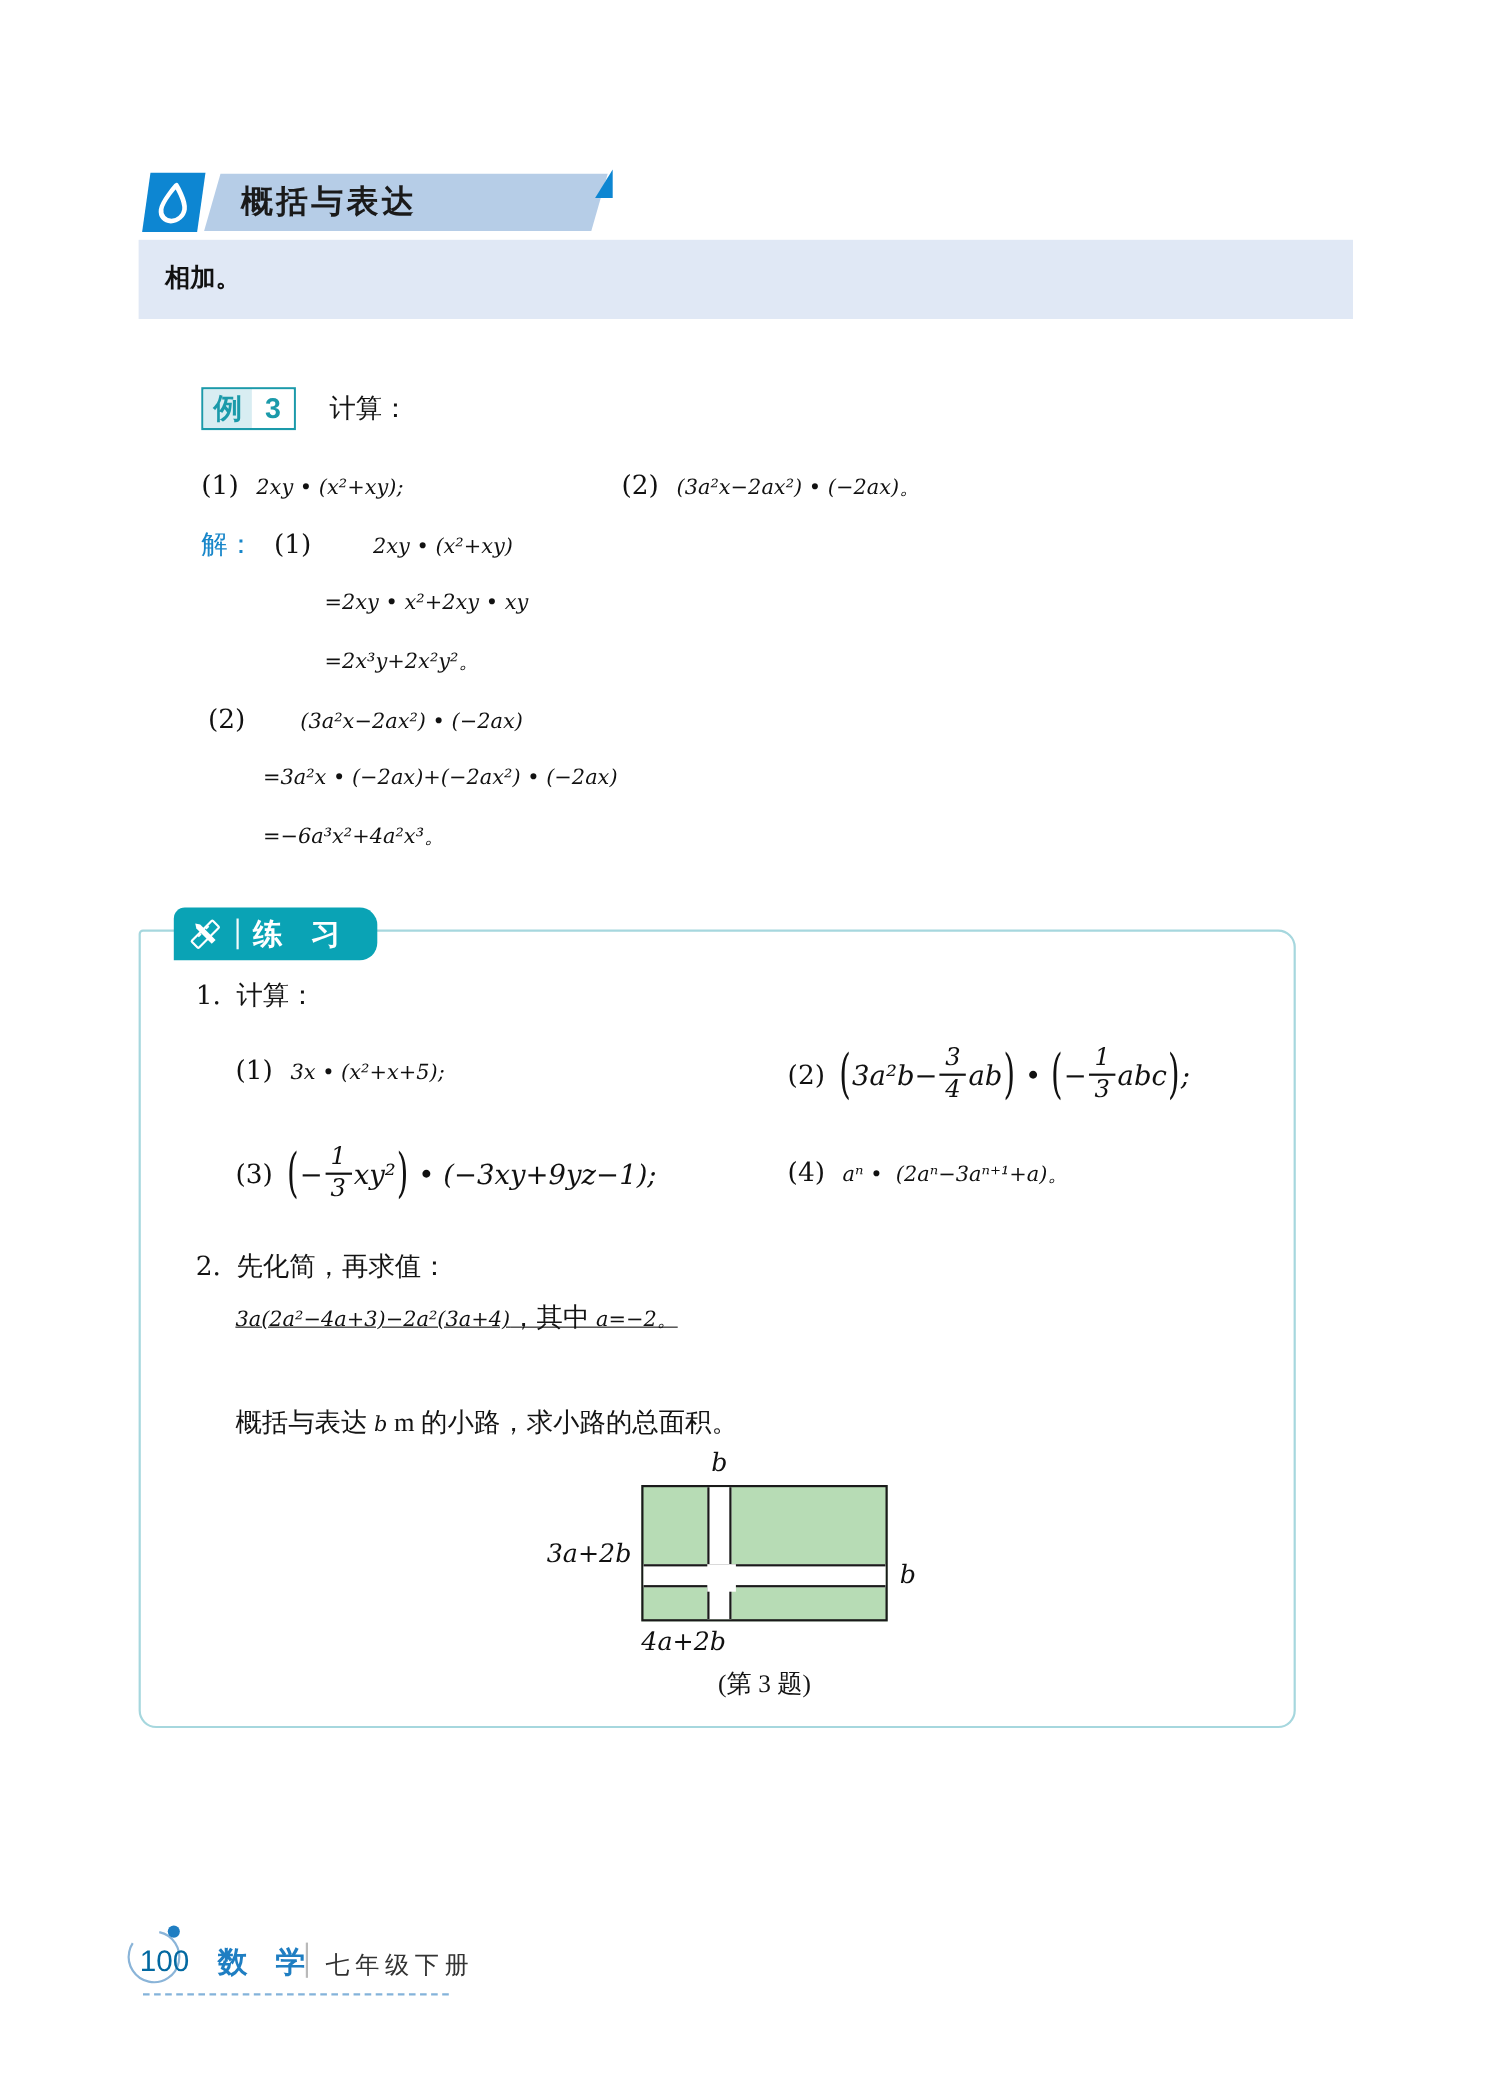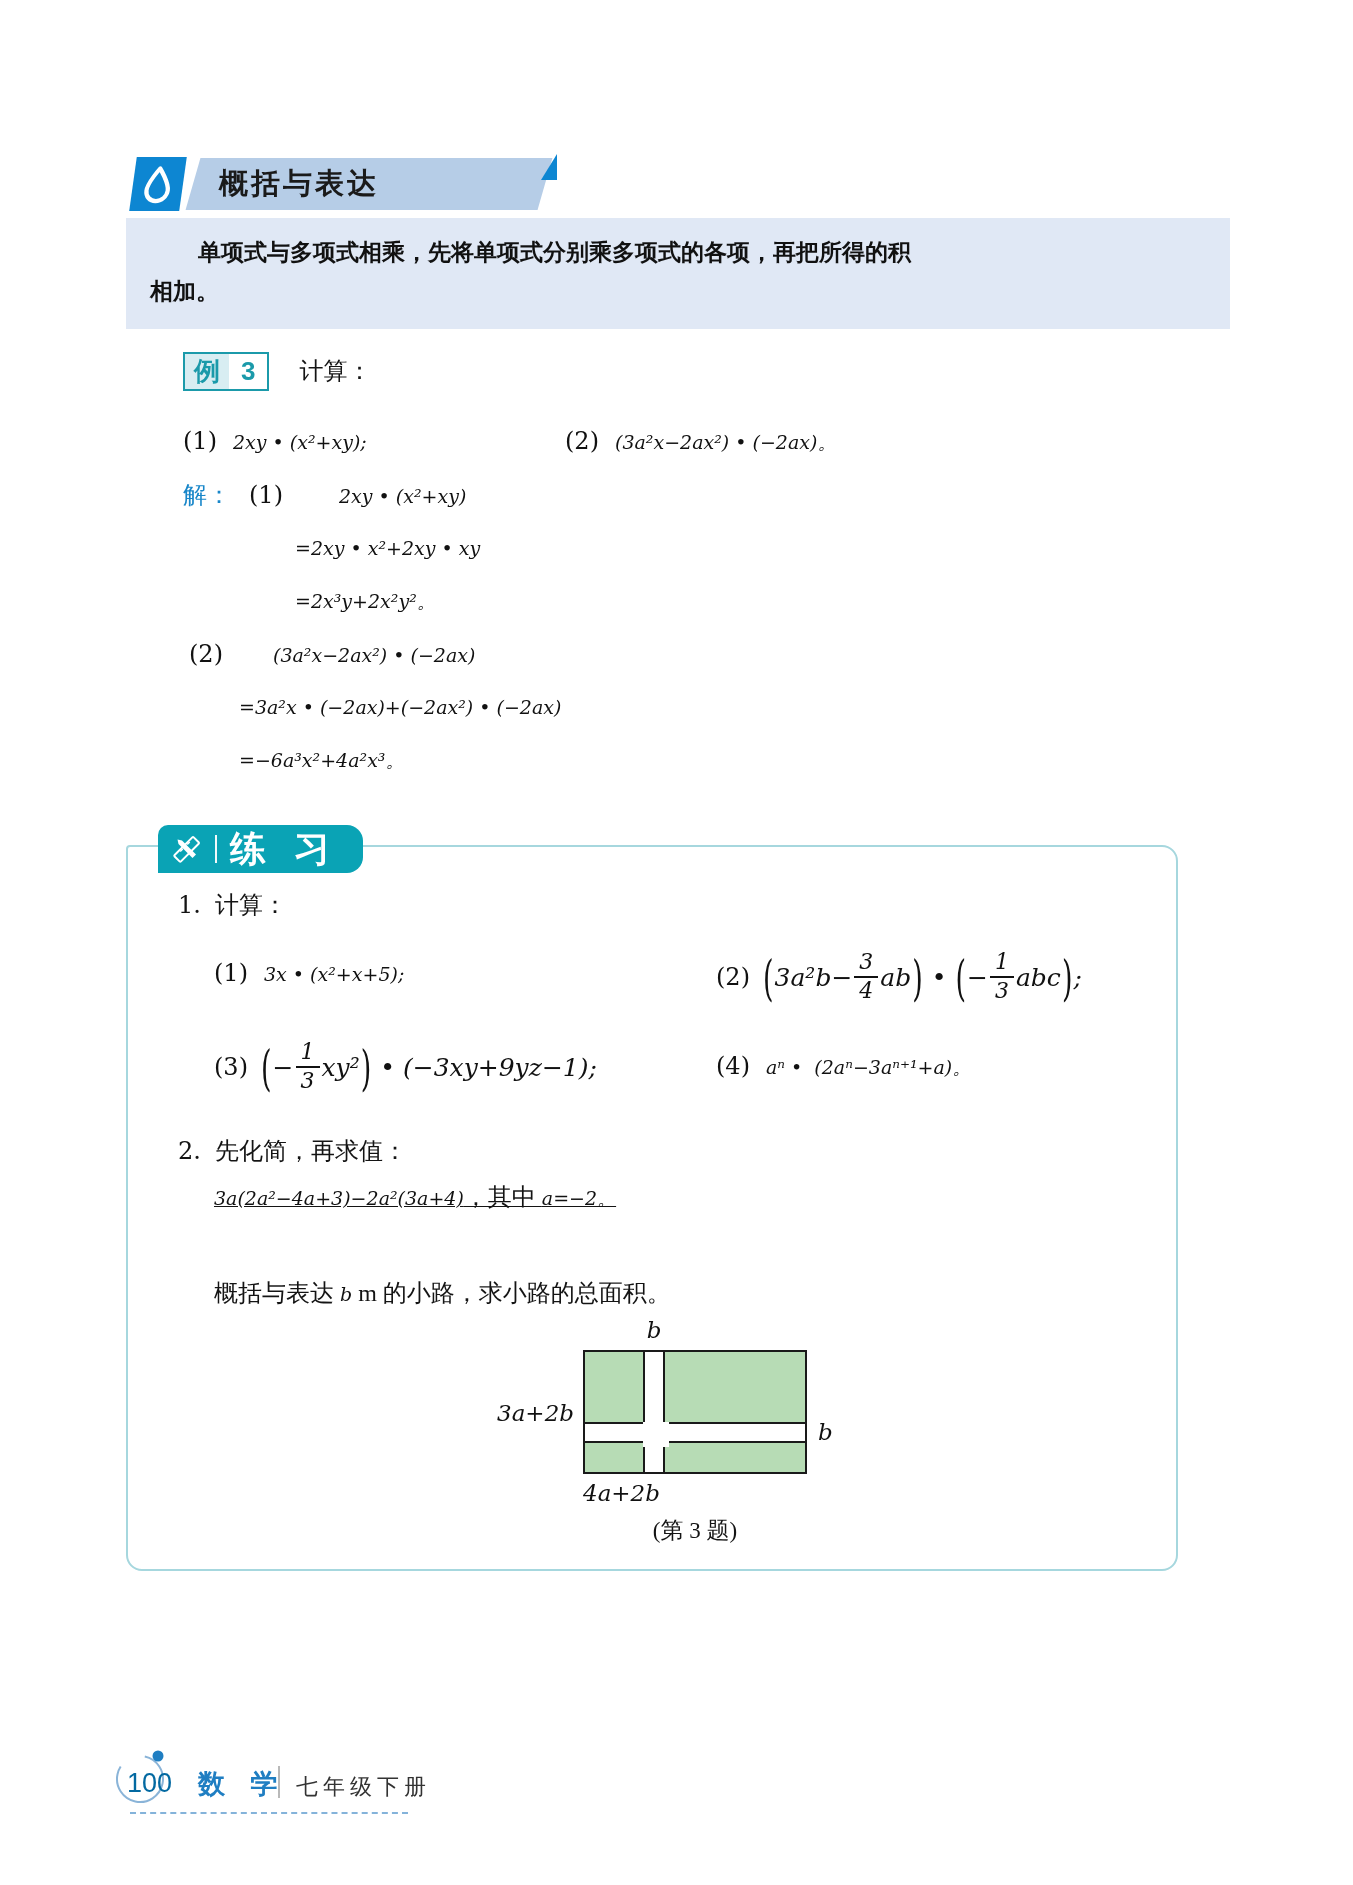--- a/index.html
+++ b/index.html
@@ -72,21 +72,21 @@
     position:absolute; left:126px; top:845px; width:1052px; height:726px;
     border:2px solid #a6d7de; border-radius:4px 16px 16px 16px;
   }
   .ptab {
     position:absolute; left:30px; top:-22px; height:48px;
     background:#0aa3b5; border-radius:10px 16px 16px 0;
     display:flex; align-items:center; padding:0 24px 0 14px;
   }
   .ptab-icon { width:30px; height:30px; display:flex; }
   .ptab-div { width:2px; height:28px; background:rgba(255,255,255,.95); margin:0 13px; }
-  .ptab-label { font-family:"Liberation Sans", sans-serif; font-weight:bold; color:#fff; font-size:36px; letter-spacing:9px; white-space:nowrap; }
+  .ptab-label { font-family:"Liberation Sans", sans-serif; font-weight:bold; color:#fff; font-size:27px; letter-spacing:9px; white-space:nowrap; }
 
   .p-abs { position:absolute; white-space:nowrap; }
   .q-label { font-size:24px; }
   .q-no { font-family:"DejaVu Serif", serif; font-size:24px; margin-right:10px; }
 
   
   .fig-rect {
     position:absolute; left:455px; top:503px; width:224px; height:124px;
     background:#b7dcb5; border:2px solid #1a1a1a;
   }
@@ -115,21 +115,20 @@
       <svg width="34" height="40" viewBox="0 0 48 56">
         <path d="M24 6 C24 6 9 26 9 37 a15 15 0 0 0 30 0 C39 26 24 6 24 6 Z" fill="none" stroke="#ffffff" stroke-width="6" stroke-linejoin="round"></path>
       </svg>
     </div>
     <div class="hdr-band"></div>
     <span class="hdr-title">概括与表达</span>
     <div class="hdr-flag"></div>
   </div>
 
   <div class="summary">
-    <div class="sline ind">单项式与多项式相乘，先将单项式分别乘多项式的各项，再把所得的积</div>
     <div class="sline">相加。</div>
   </div>
 
   <div class="example">
     <div class="ex-head">
       <span class="badge">
         <span class="badge-l">例</span>
         <span class="badge-r">3</span>
       </span>
       <span class="ex-task cjk">计算：</span>

